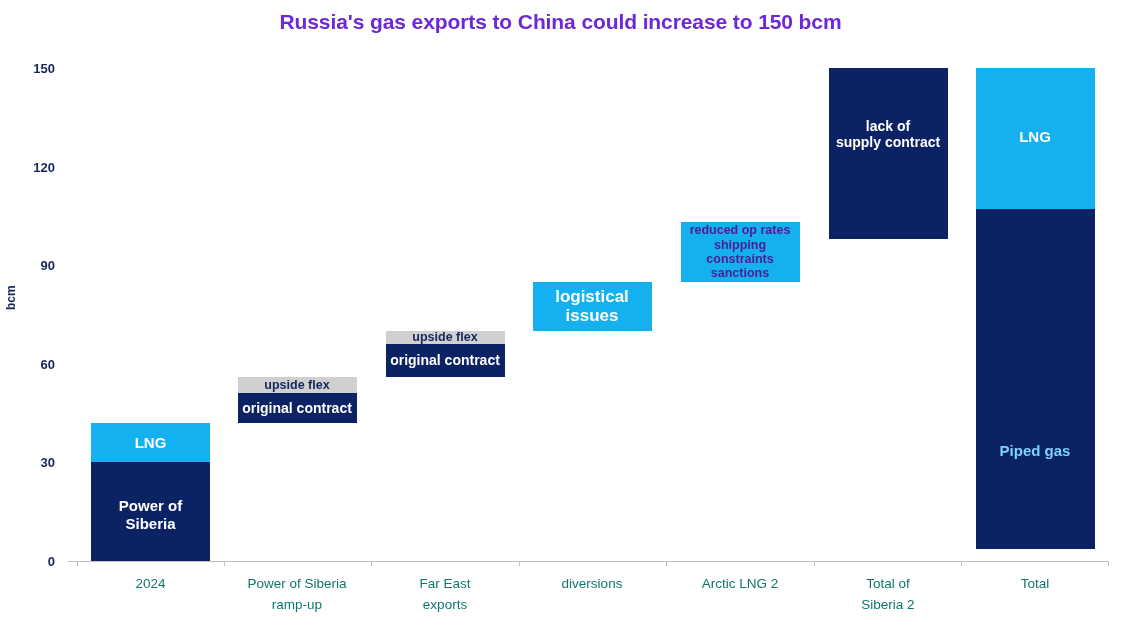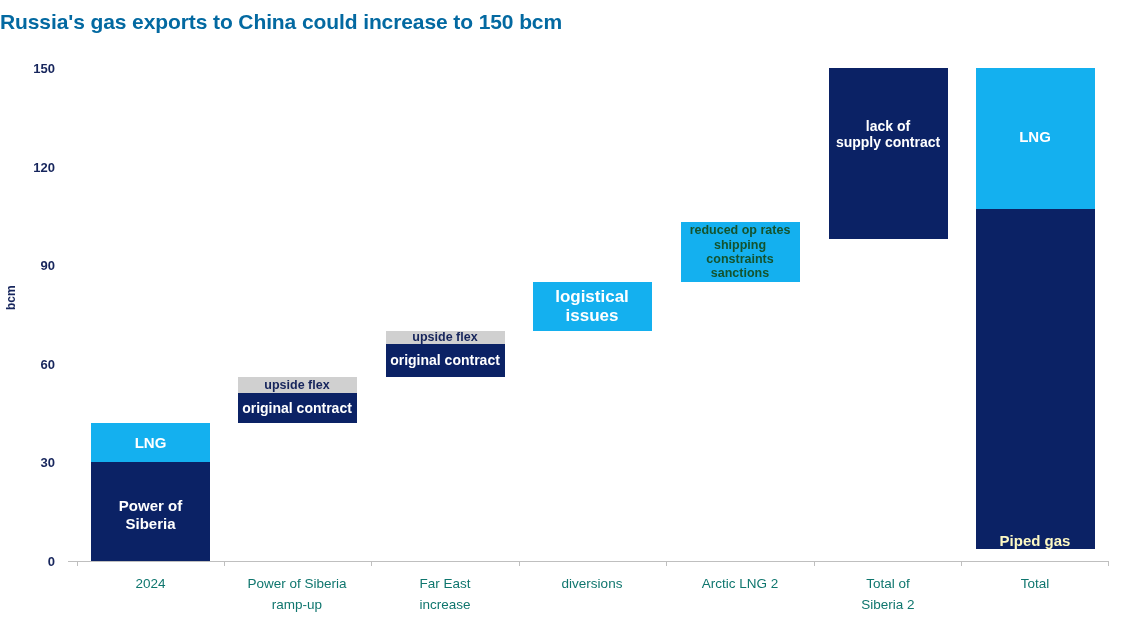--- a/index.html
+++ b/index.html
@@ -9,24 +9,24 @@
     font-family:"Liberation Sans", sans-serif;
     overflow:hidden;
     position:relative;
   }
   #chart-root{position:absolute;inset:0;}
 
   
   .chart-title{
     position:absolute;
     left:0;right:0;top:10px;
-    text-align:left;
+    text-align:center;
     font-size:21px;
     font-weight:bold;
-    color:#0369a1;
+    color:#6d28d9;
     letter-spacing:-0.1px;
   }
 
   
   
   .plot{position:absolute;left:0;top:0;width:1121px;height:626px;}
 
   .y-tick{
     position:absolute;
     right:1066px;           
@@ -147,49 +147,49 @@
           <div class="seg" style="top: 0px; height: 13.1467px; background: rgb(208, 208, 208); color: rgb(22, 37, 92); font-size: 12.5px; font-weight: bold;">
             <span class="seg-label">upside flex</span>
           </div>
         </div>
         <div class="bar-group" style="left: 532.5px; top: 281.633px; width: 119px; height: 49.3px;">
           <div class="seg" style="top: 0px; height: 49.3px; background: rgb(20, 176, 239); color: rgb(255, 255, 255); font-size: 17px; font-weight: bold;">
             <span class="seg-label">logistical issues</span>
           </div>
         </div>
         <div class="bar-group" style="left: 680.5px; top: 222.473px; width: 119px; height: 59.16px;">
-          <div class="seg" style="top: 0px; height: 59.16px; background: rgb(20, 176, 239); color: #14532d; font-size: 12.5px; font-weight: bold;">
+          <div class="seg" style="top: 0px; height: 59.16px; background: rgb(20, 176, 239); color: #4c1d95; font-size: 12.5px; font-weight: bold;">
             <span class="seg-label">reduced op rates<br>shipping constraints<br>sanctions</span>
           </div>
         </div>
         <div class="bar-group" style="left: 828.5px; top: 68px; width: 119px; height: 154.473px;">
           <div class="seg" style="top: 0px; height: 171px; background: rgb(11, 34, 101); color: rgb(255, 255, 255); font-size: 14px; font-weight: bold; align-items: flex-start; padding-top: 50px;">
             <span class="seg-label">lack of<br>supply contract</span>
           </div>
         </div>
         <div class="bar-group" style="left: 975.5px; top: 68px; width: 119px; height: 493px;">
-          <div class="seg" style="top: 141.327px; height: 340px; background: rgb(11, 34, 101); color: #fef9c3; font-size: 15px; font-weight: bold; align-items: flex-end; padding-top: 142px;">
+          <div class="seg" style="top: 141.327px; height: 340px; background: rgb(11, 34, 101); color: #7dd3fc; font-size: 15px; font-weight: bold; align-items: center; padding-top: 142px;">
             <span class="seg-label">Piped gas</span>
           </div>
           <div class="seg" style="top: 0px; height: 141.327px; background: rgb(20, 176, 239); color: rgb(255, 255, 255); font-size: 15px; font-weight: bold; align-items: flex-start; padding-top: 60px;">
             <span class="seg-label">LNG</span>
           </div>
         </div>
       </div>
     <div id="x-labels">
         <div class="x-label" style="left: 60.5px; width: 180px;">
           <div>2024</div>
         </div>
         <div class="x-label" style="left: 207px; width: 180px;">
           <div>Power of Siberia</div>
           <div>ramp-up</div>
         </div>
         <div class="x-label" style="left: 355px; width: 180px;">
           <div>Far East</div>
-          <div>increase</div>
+          <div>exports</div>
         </div>
         <div class="x-label" style="left: 502px; width: 180px;">
           <div>diversions</div>
         </div>
         <div class="x-label" style="left: 650px; width: 180px; text-align: center;">
           <div>Arctic LNG 2</div>
         </div>
         <div class="x-label" style="left: 798px; width: 180px;">
           <div>Total of</div>
           <div>Siberia 2</div>

